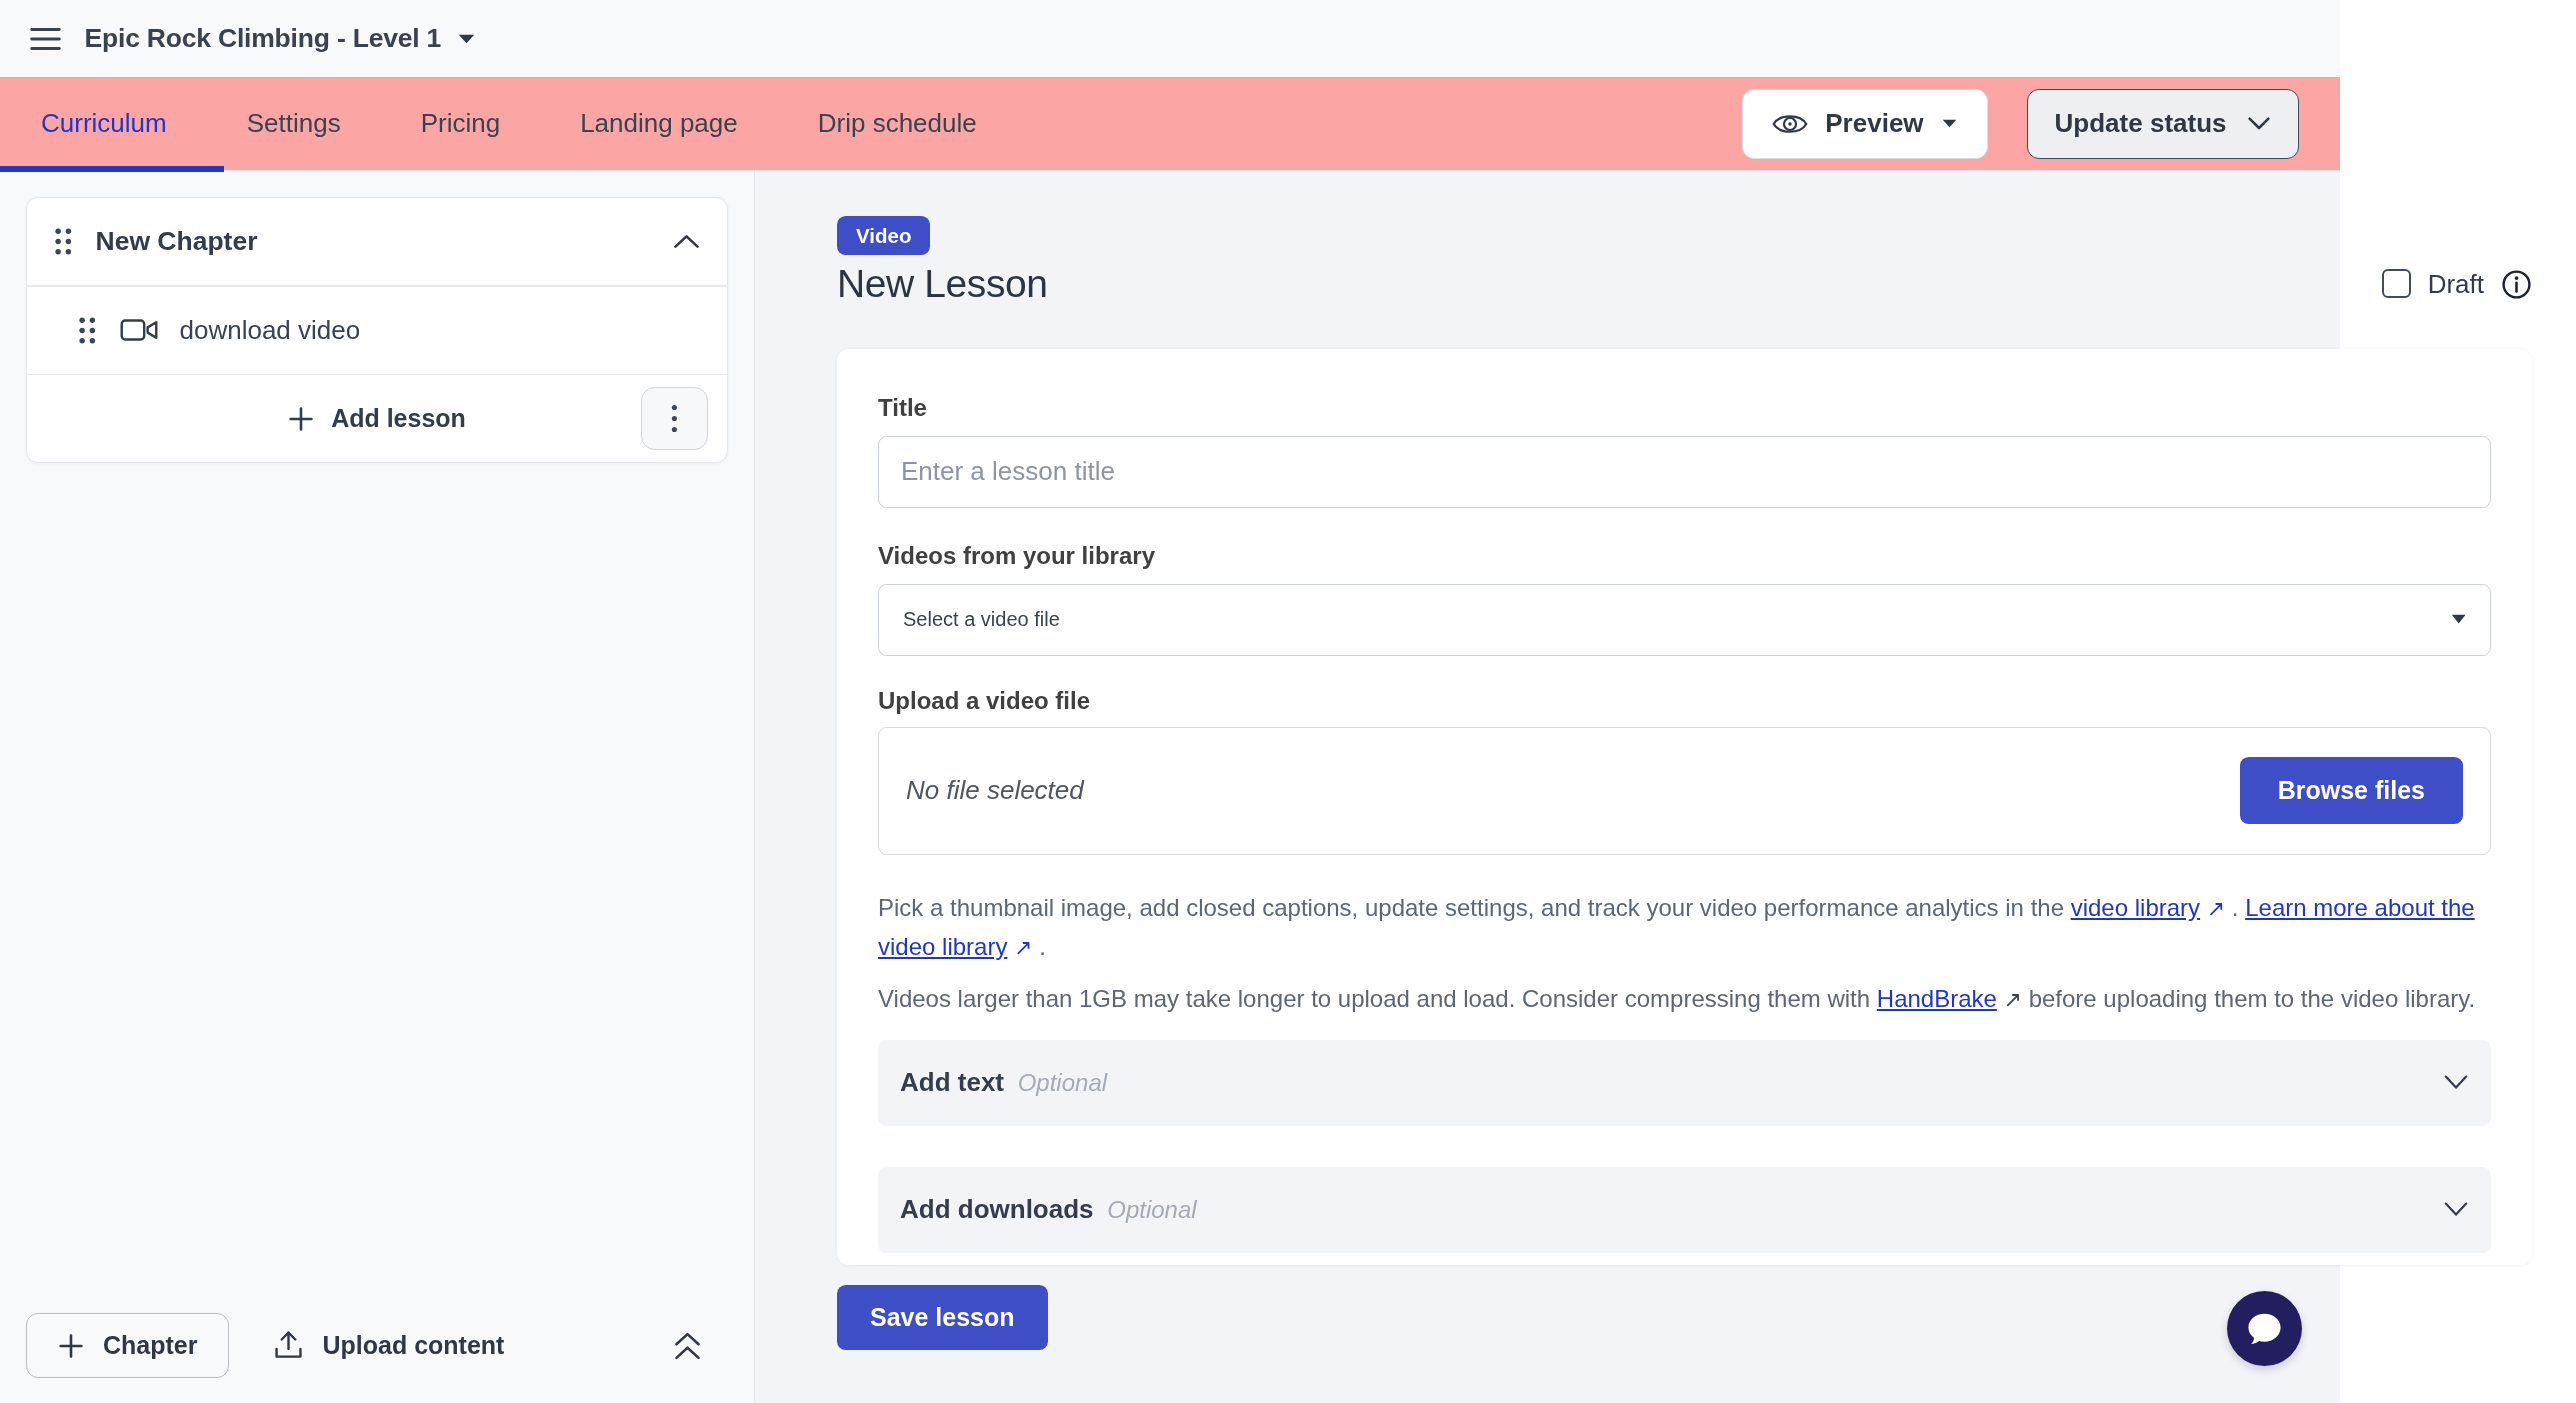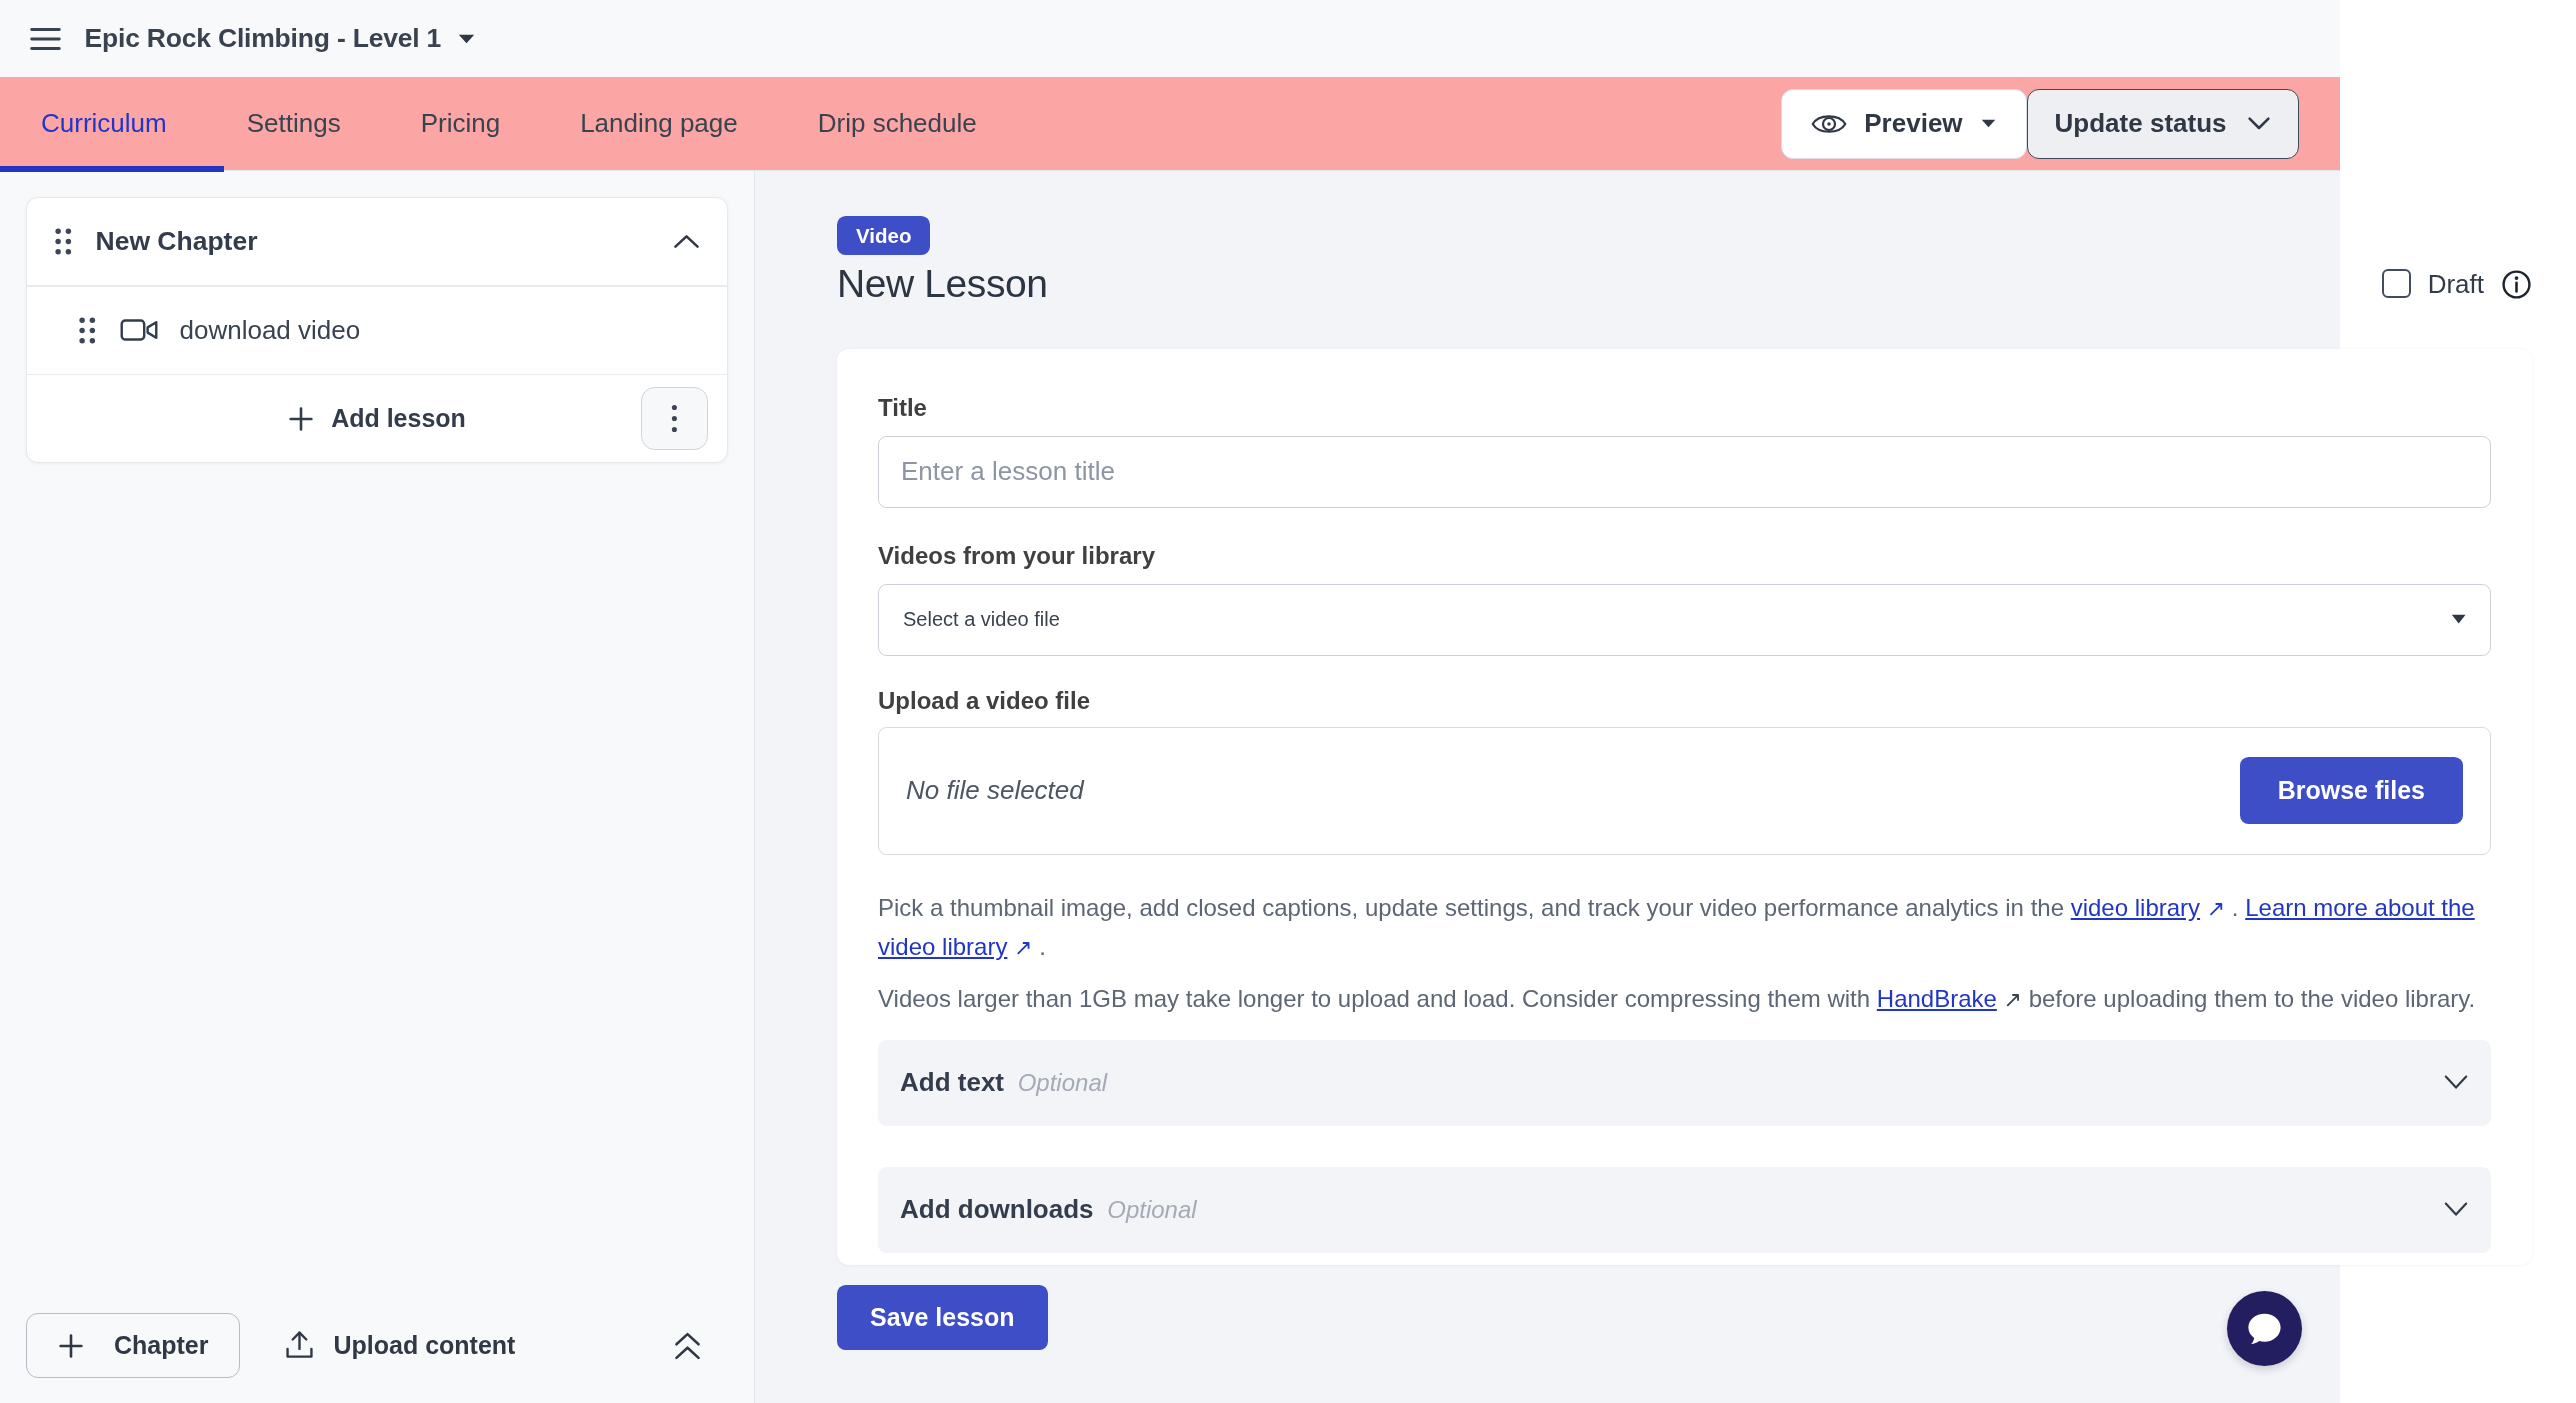--- a/index.html
+++ b/index.html
@@ -12,42 +12,42 @@
   .hamburger { background:none; border:none; cursor:pointer; width:38px; height:38px; display:flex; align-items:center; justify-content:center; }
   .course-switcher { display:flex; align-items:center; gap:15.4px; margin-left:20.5px; cursor:pointer; }
   .course-title { font-size:26.5px; font-weight:700; color:#39424f; letter-spacing:-0.2px; }
 
   
   .navrow { height:94px; background:#fca5a5; border-bottom:1.7px solid #e4e7ec; display:flex; align-items:center; position:relative; flex:0 0 auto; }
   .tabs { display:flex; align-items:center; gap:80px; padding-left:41px; }
   .tab { font-size:26px; color:#39424f; text-decoration:none; cursor:pointer; }
   .tab.active { color:#2236c4; }
   .tab-indicator { position:absolute; left:0; bottom:-1.7px; width:224px; height:6px; background:#2236c4; }
-  .nav-actions { margin-left:auto; display:flex; align-items:flex-end; padding-right:41px; }
+  .nav-actions { margin-left:auto; display:flex; align-items:flex-end; gap:39px; padding-right:41px; }
   .btn-preview { display:flex; align-items:center; gap:17px; background:#fff; border:1.7px solid #d9dce2; border-radius:12px; height:70px; padding:0 29px; cursor:pointer; }
   .btn-preview .lbl { font-size:26px; font-weight:700; color:#2f3844; }
   .btn-status { display:flex; align-items:center; gap:20.5px; background:#edeff3; border:1.7px solid #3f4857; border-radius:12px; height:70px; padding:0 27px; cursor:pointer; }
   .btn-status .lbl { font-size:26px; font-weight:700; color:#2f3844; }
 
   
   .body { flex:1; display:flex; min-height:0; }
 
   
   .sidebar { width:755px; flex:0 0 auto; background:#f8f9fb; border-right:1.7px solid #e3e6ea; display:flex; flex-direction:column; }
   .chapter-card { margin:26px; background:#fff; border:1.7px solid #e6e8ee; border-radius:12px; box-shadow:0 0.9px 3.4px rgba(16,24,40,.05); overflow:hidden; }
   .chapter-head { height:87px; display:flex; align-items:center; padding:0 26px; gap:22px; cursor:pointer; }
   .chapter-title { font-size:26.5px; font-weight:700; color:#323c4a; }
   .row-divider { height:1.7px; background:#e8eaee; }
   .lesson-row { height:87px; display:flex; align-items:center; padding-left:50px; gap:22px; cursor:pointer; }
   .lesson-title { font-size:26px; color:#39424f; }
   .addlesson-row { height:87px; position:relative; display:flex; align-items:center; justify-content:center; gap:17px; cursor:pointer; }
   .addlesson-label { font-size:25px; font-weight:700; color:#323c4a; }
   .kebab-btn { position:absolute; right:19px; top:12px; width:67px; height:63px; border:1.7px solid #cfd4da; border-radius:13.7px; background:#f7f8fa; display:flex; align-items:center; justify-content:center; cursor:pointer; }
   .side-footer { margin-top:auto; padding:24px 26px 26px 26px; display:flex; align-items:center; }
-  .btn-chapter { display:flex; align-items:center; gap:30px; border:1.7px solid #b6bcc6; background:transparent; border-radius:12px; height:65px; padding:0 31px; cursor:pointer; }
+  .btn-chapter { display:flex; align-items:center; gap:19px; border:1.7px solid #b6bcc6; background:transparent; border-radius:12px; height:65px; padding:0 31px; cursor:pointer; }
   .btn-chapter .lbl { font-size:25px; font-weight:700; color:#2f3844; }
   .btn-upload-content { display:flex; align-items:center; gap:19px; background:none; border:none; margin-left:45px; cursor:pointer; }
   .btn-upload-content .lbl { font-size:25px; font-weight:600; color:#2f3844; }
   .collapse-all { margin-left:auto; margin-right:24px; background:none; border:none; cursor:pointer; }
 
   
   .main { flex:1; background:#f3f4f8; padding:45px 0 0 82px; position:relative; min-width:0; }
   .main-inner { width:1695px; }
   .badge { display:inline-block; background:#3e4ec7; color:#fff; font-size:20.5px; font-weight:700; padding:7.7px 19px; border-radius:8.6px; }
   .head-row { display:flex; align-items:center; margin-top:6.8px; }

